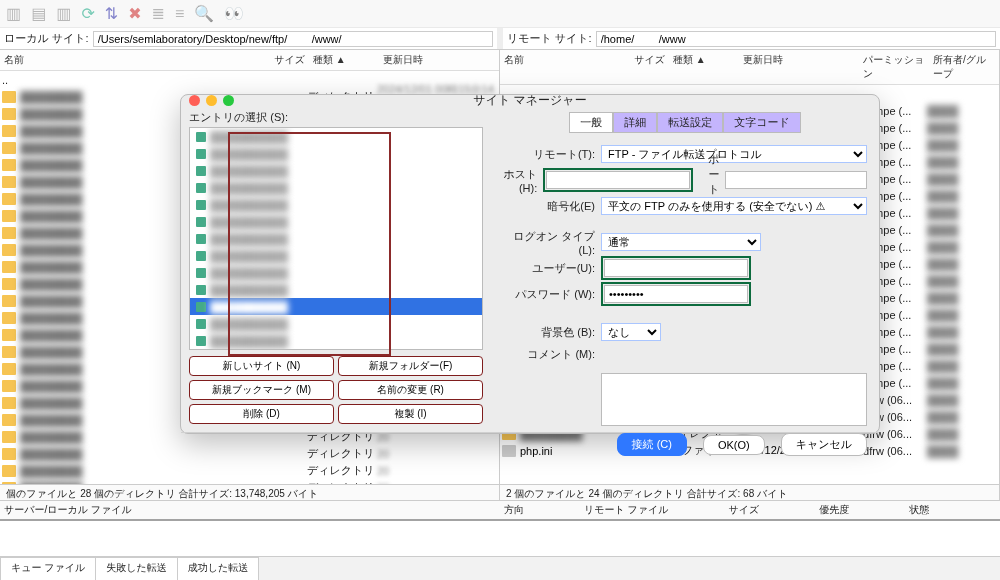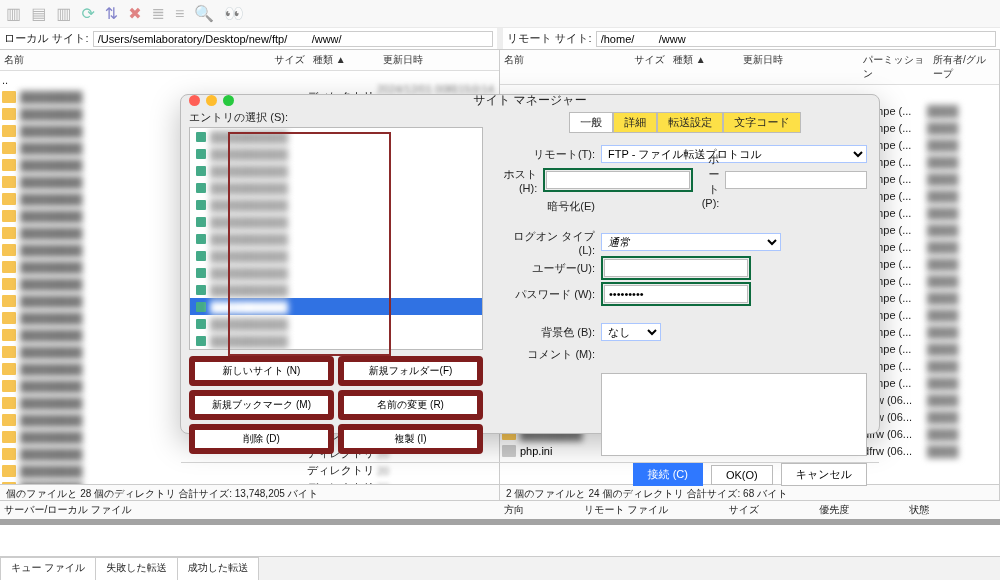--- a/index.html
+++ b/index.html
@@ -111,21 +111,21 @@
 
   .bottom-panes {
     display: flex;
     height: 60px;
     border-top: 1px solid #ccc;
   }
   .bottom-panes .half { flex: 1; }
   .bottom-panes .half .hdr {
     display: flex;
     background: #fafafa;
-    border-bottom: 6px solid #a3a3a3;
+    border-bottom: 2px solid #a3a3a3;
     font-size: 10px;
     padding: 2px 4px;
     gap: 60px;
   }
 
   .tabbar {
     position: absolute;
     bottom: 0; left: 0;
     display: flex;
     height: 24px;
@@ -213,41 +213,41 @@
   .entrybuttons {
     display: grid;
     grid-template-columns: 1fr 1fr;
     gap: 4px;
     margin-top: 6px;
   }
   .entrybuttons button {
     font-size: 10px;
     padding: 2px 4px;
     background: #fff;
-    border: 6px solid #7f1d1d;
+    border: 1px solid #7f1d1d;
     border-radius: 4px;
   }
 
   .formpane {
     flex: 1;
     padding: 6px 12px;
     display: flex;
     flex-direction: column;
     gap: 4px;
   }
   .tabs {
     display: flex;
     justify-content: center;
     gap: 0;
     margin-bottom: 6px;
   }
   .tabs span {
     padding: 2px 10px;
     border: 1px solid #bbb;
-    background: #fde047;
+    background: #c4b5fd;
     font-size: 11px;
   }
   .tabs span.active { background: #fff; }
 
   .formrow {
     display: flex;
     align-items: center;
     gap: 6px;
     height: 22px;
   }
@@ -257,21 +257,21 @@
     border: 1px solid #bbb; padding: 2px 4px; font-size: 11px;
     background: #fff;
     width: 100%;
   }
   .formrow select {
     font-size: 11px; padding: 1px 2px;
     border: 1px solid #aac6ff;
     background: #fff;
     color: #000;
   }
-  .shortsel { width: 180px; font-style: italic; }
+  .shortsel { width: 160px; }
   .portbox { width: 48px; }
   .greenbox { border: 2px solid #0d6b3e; padding: 1px; }
 
   .commentbox {
     flex: 1;
     background: #fff;
     border: 1px solid #bbb;
     margin-left: 98px;
   }
 
@@ -279,22 +279,23 @@
     height: 32px;
     display: flex;
     align-items: center;
     justify-content: flex-end;
     gap: 8px;
     padding: 0 12px;
     border-top: 1px solid #d0d0d0;
   }
   .modal .footer button {
     font-size: 11px; padding: 3px 14px;
-    border: 1px solid #bbb; border-radius: 0;
+    border: 1px solid #bbb; border-radius: 8px;
     background: #fff;
+    margin-left: 8px;
   }
   .modal .footer button.primary {
     background: #2f78ff; color: #fff; border-color: #2f78ff;
   }
 </style>
 </head>
 <body>
 
 <div class="toolbar">
   <span>▥</span>
@@ -782,20 +783,21 @@
 
       <div class="formrow">
         <label>ホスト (H):</label>
         <div class="ctl greenbox" style="flex:0 0 150px"><input type="text" value="" style=""></div>
         <label style="width:auto">ポート (P):</label>
         <input class="portbox" type="text" value="" style="">
       </div>
 
       <div class="formrow">
         <label>暗号化(E)</label>
+        <div class="ctl"><select style="width:100%"><option>平文の FTP のみを使用する (安全でない) ⚠</option></select></div>
       </div>
 
       <div style="height:6px"></div>
 
       <div class="formrow">
         <label>ログオン タイプ(L):</label>
         <div class="ctl"><select class="shortsel"><option>通常</option></select></div>
       </div>
 
       <div class="formrow">

